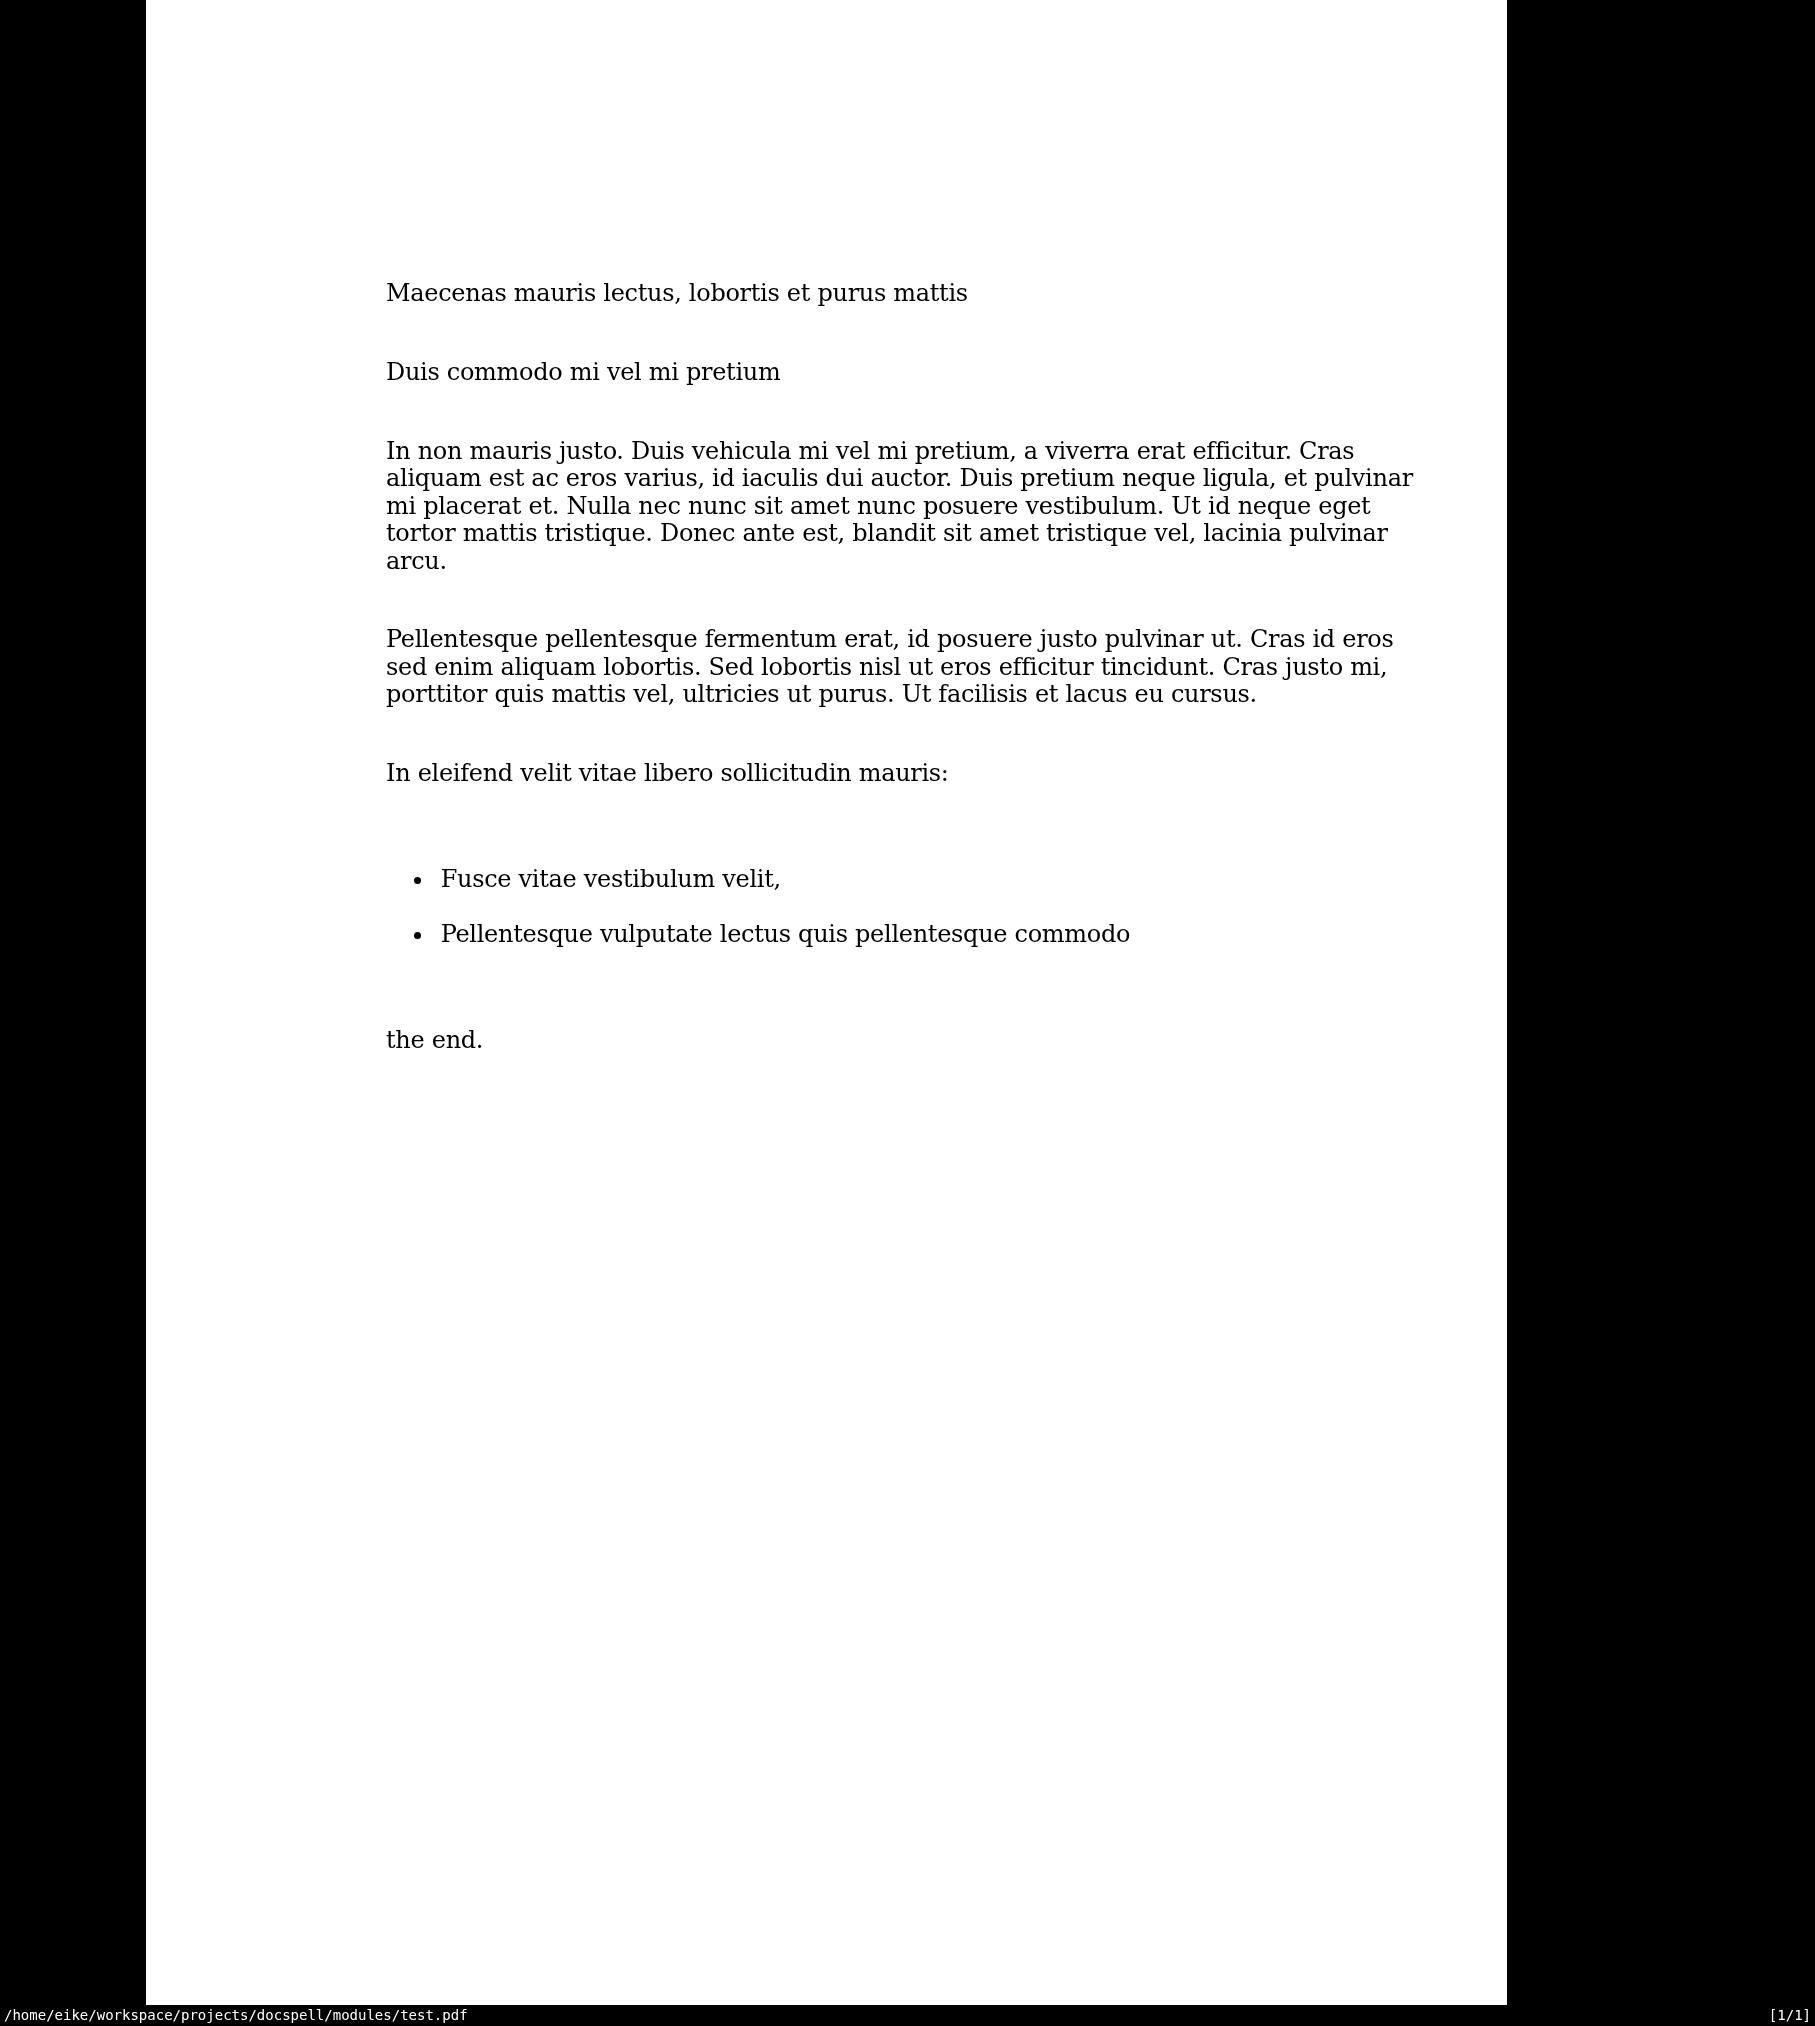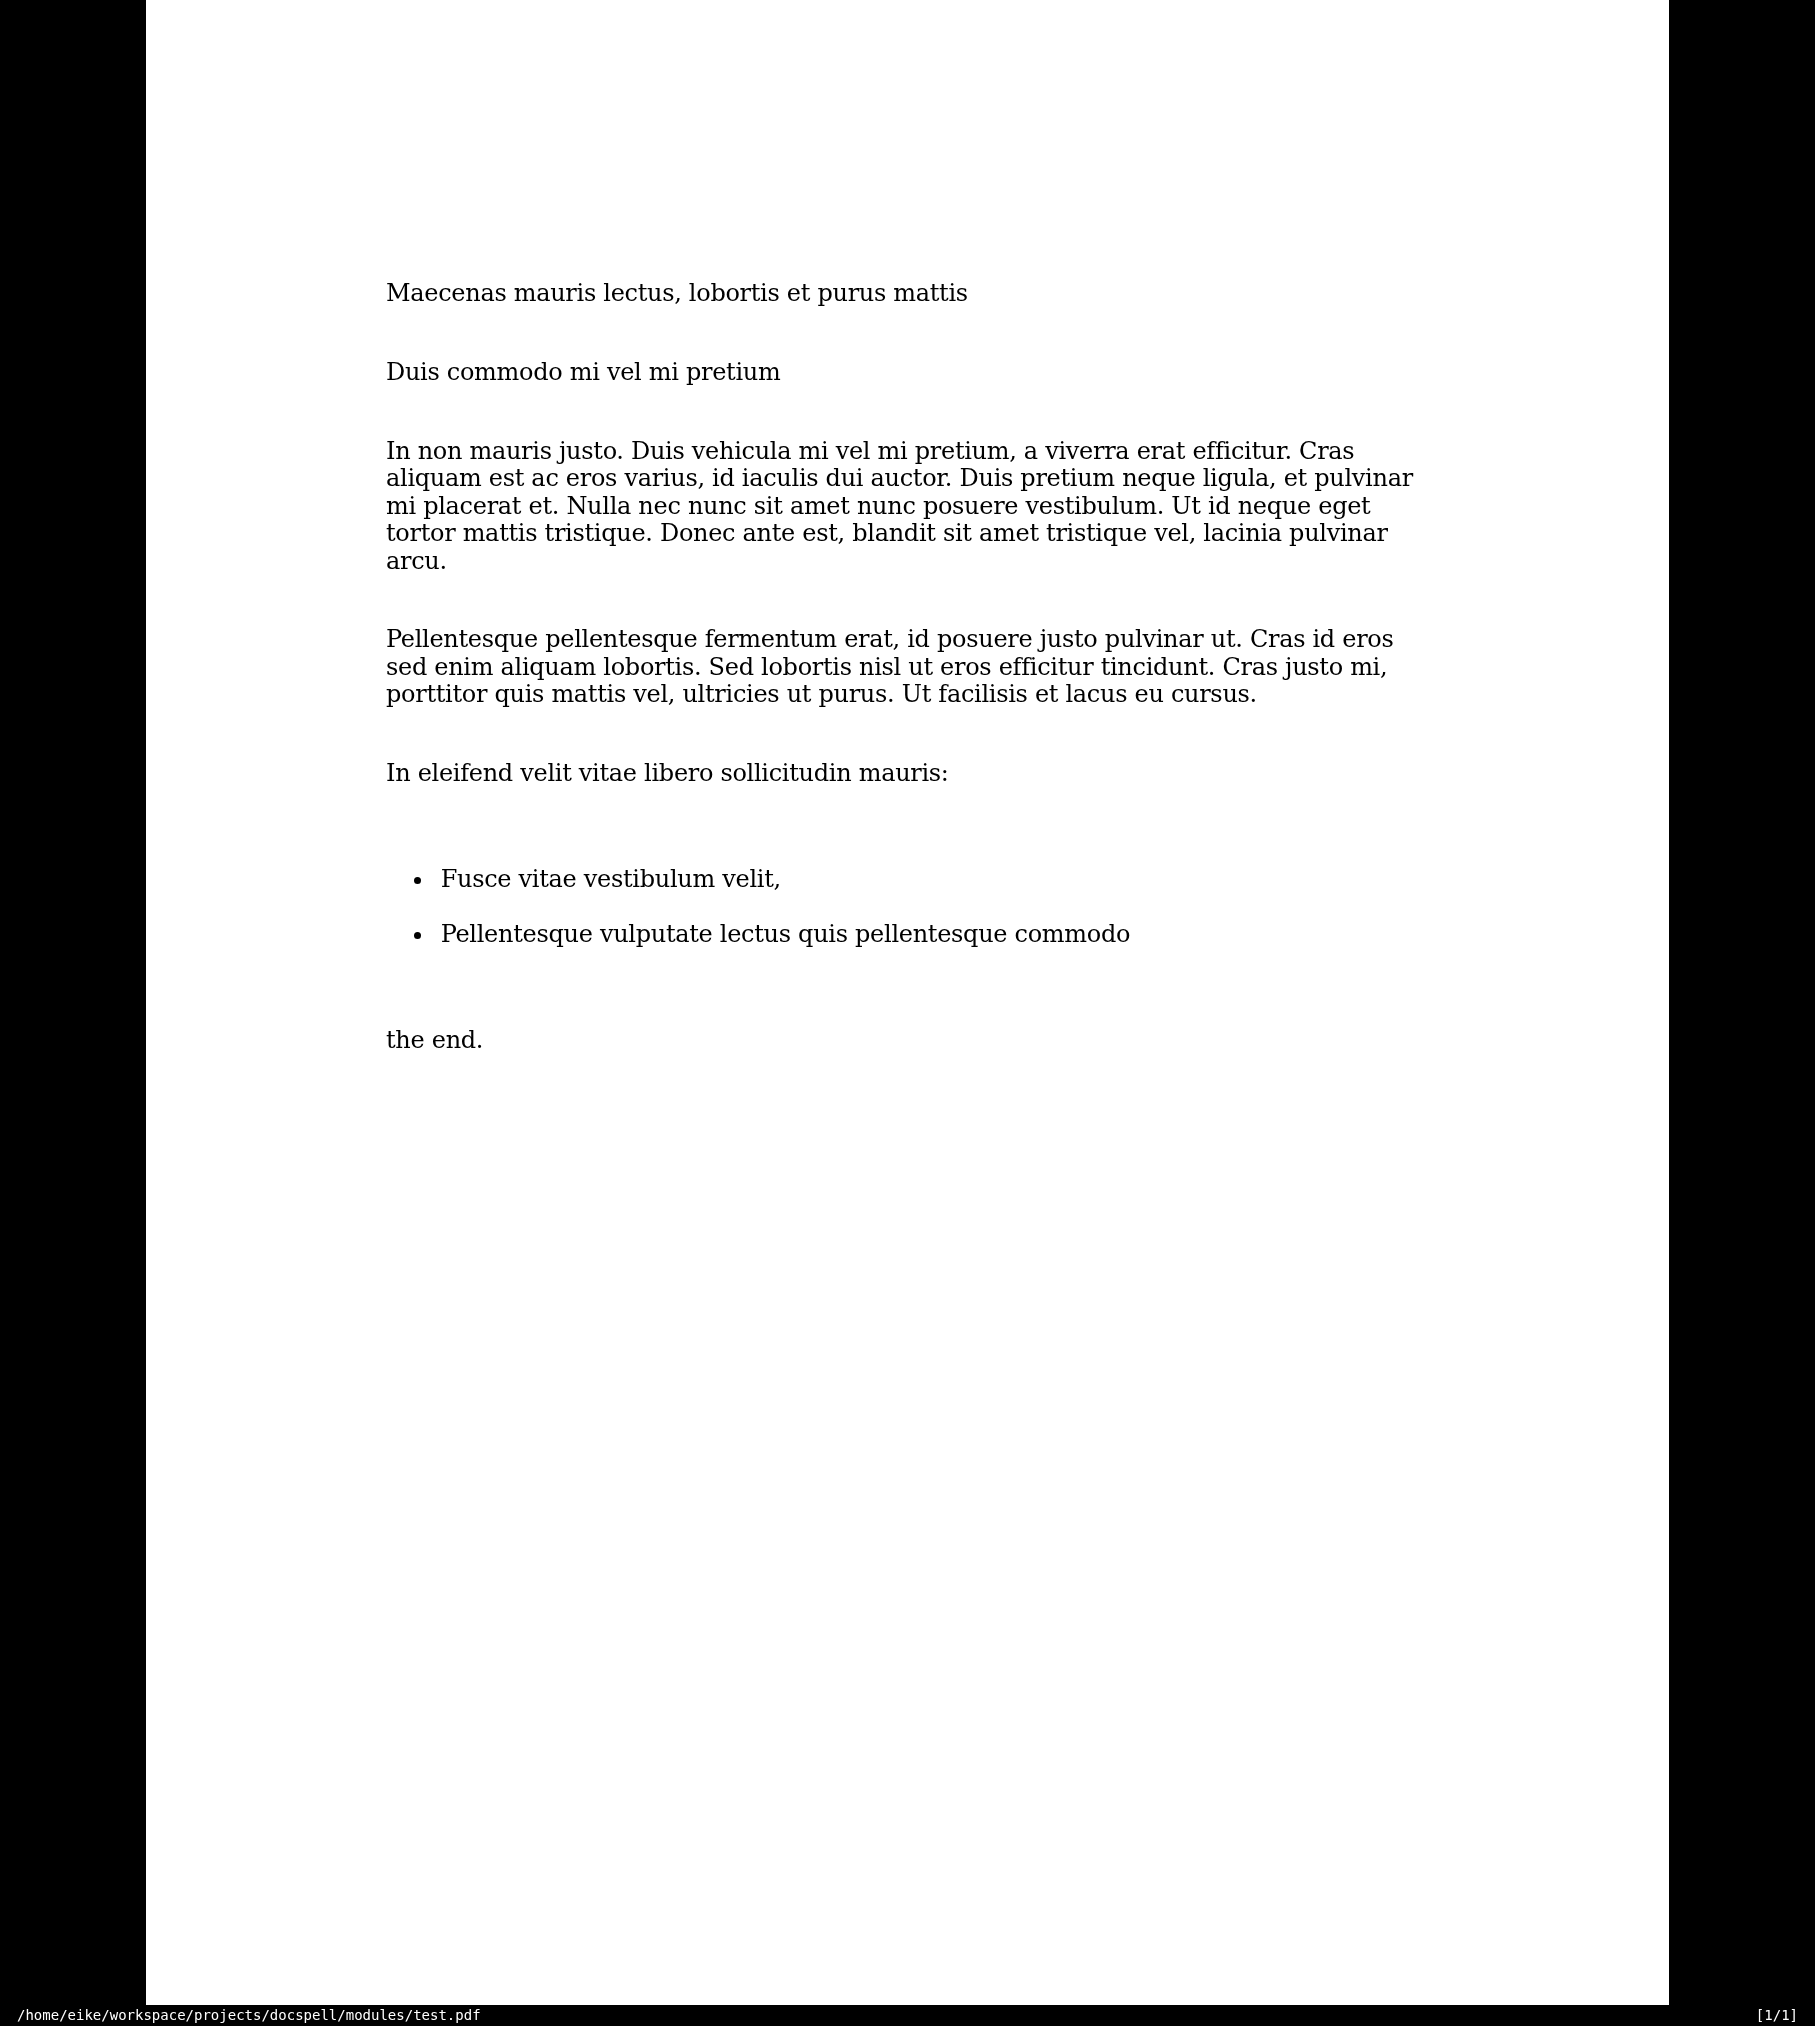--- a/index.html
+++ b/index.html
@@ -6,21 +6,21 @@
   html, body {
     width: 1815px; height: 2026px;
     background: #000000;
     overflow: hidden;
     font-family: "DejaVu Serif", serif;
   }
   .viewer { position: relative; width: 1815px; height: 2026px; background: #000000; }
   .page {
     position: absolute;
     left: 146px; top: 0;
-    width: 1523px; height: 2005px;
+    width: 1361px; height: 2005px;
     background: #ffffff;
   }
   .content {
     position: absolute;
     left: 240px; top: 0;
     width: 1046px;
     color: #000000;
     font-size: 24px;
     line-height: 27.4px;
     letter-spacing: -0.3px;
@@ -34,21 +34,21 @@
     position: absolute;
     left: 0; top: 2005px;
     width: 1815px; height: 21px;
     background: #000000;
     color: #ffffff;
     font-family: "DejaVu Sans Mono", monospace;
     font-size: 14px;
     line-height: 21px;
     display: flex;
     justify-content: space-between;
-    padding: 0 17px;
+    padding: 0 4px;
     white-space: pre;
   }
 </style>
 </head>
 <body>
 
 <div class="viewer">
   <div class="page">
     <div class="content">
       <p class="first">Maecenas mauris lectus, lobortis et purus mattis</p>

